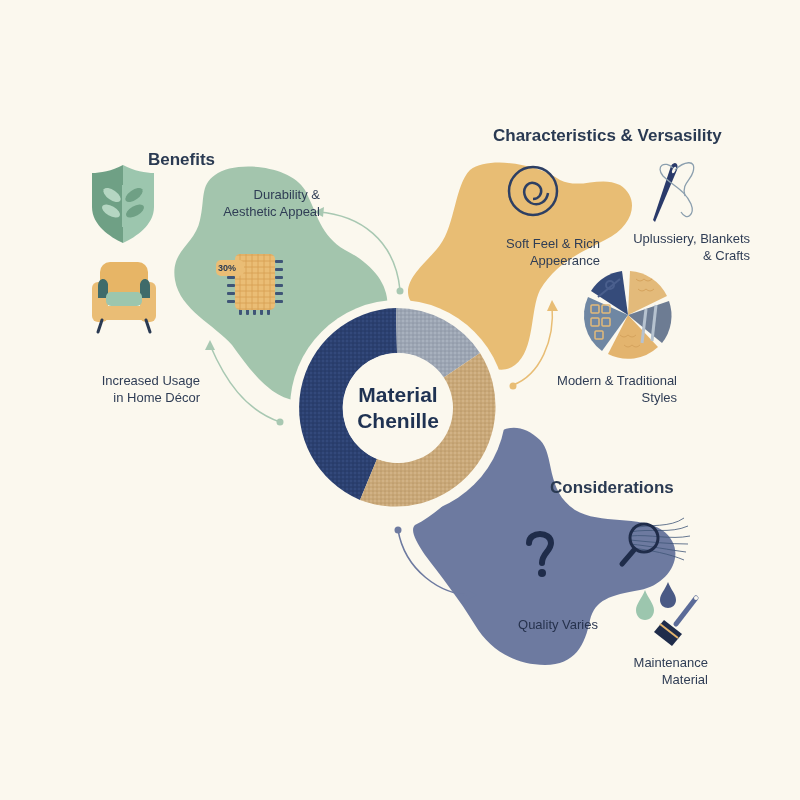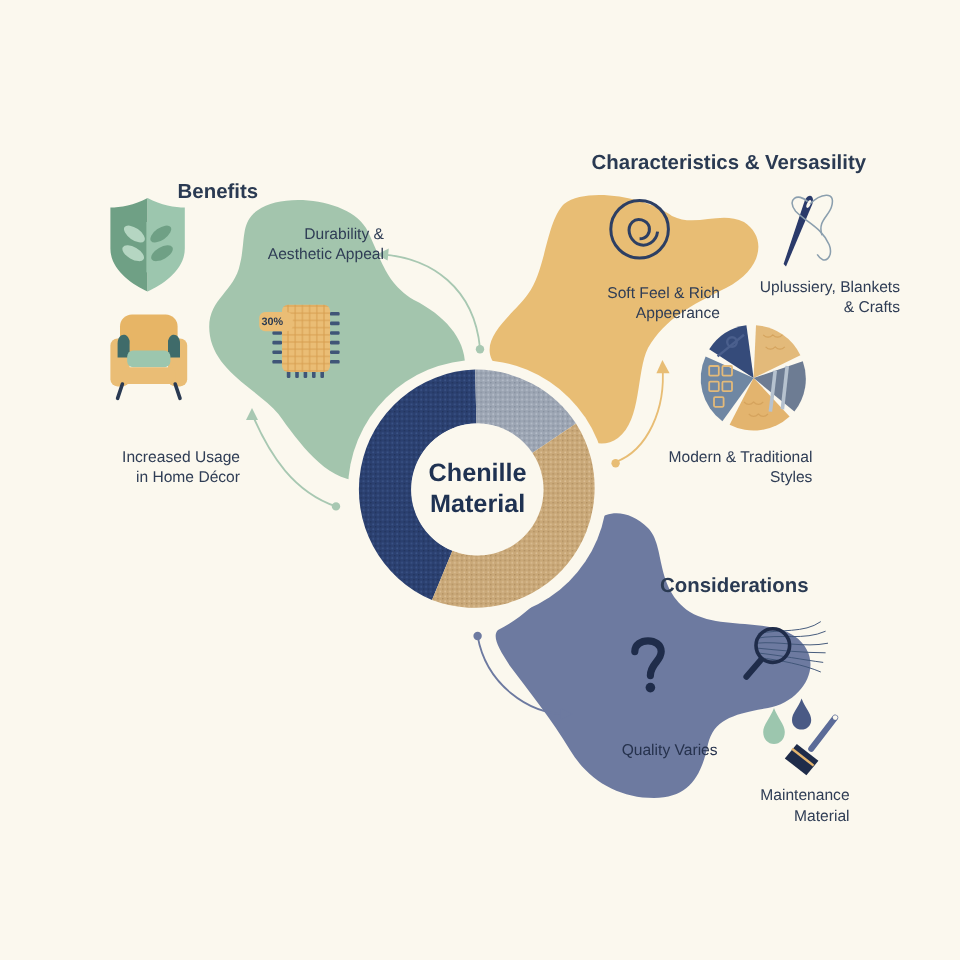--- a/index.html
+++ b/index.html
@@ -211,21 +211,21 @@
 <div class="abs label" style="left:600px;top:230px;width:150px;">
   <div>Uplussiery, Blankets</div>
   <div>&amp; Crafts</div>
 </div>
 <div class="abs label" style="left:527px;top:372px;width:150px;">
   <div>Modern &amp; Traditional</div>
   <div>Styles</div>
 </div>
 
 <div class="abs center-title" style="left:338px;top:382px;width:120px;">
+  <div>Material</div>
   <div>Chenille</div>
-  <div>Material</div>
 </div>
 
 <div class="abs label" style="left:488px;top:591px;width:110px;color:#26324d;margin-top:25px;">Quality Varies</div>
 <div class="abs label" style="left:598px;top:654px;width:110px;">
   <div>Maintenance</div>
   <div>Material</div>
 </div>
 
 </body></html>

